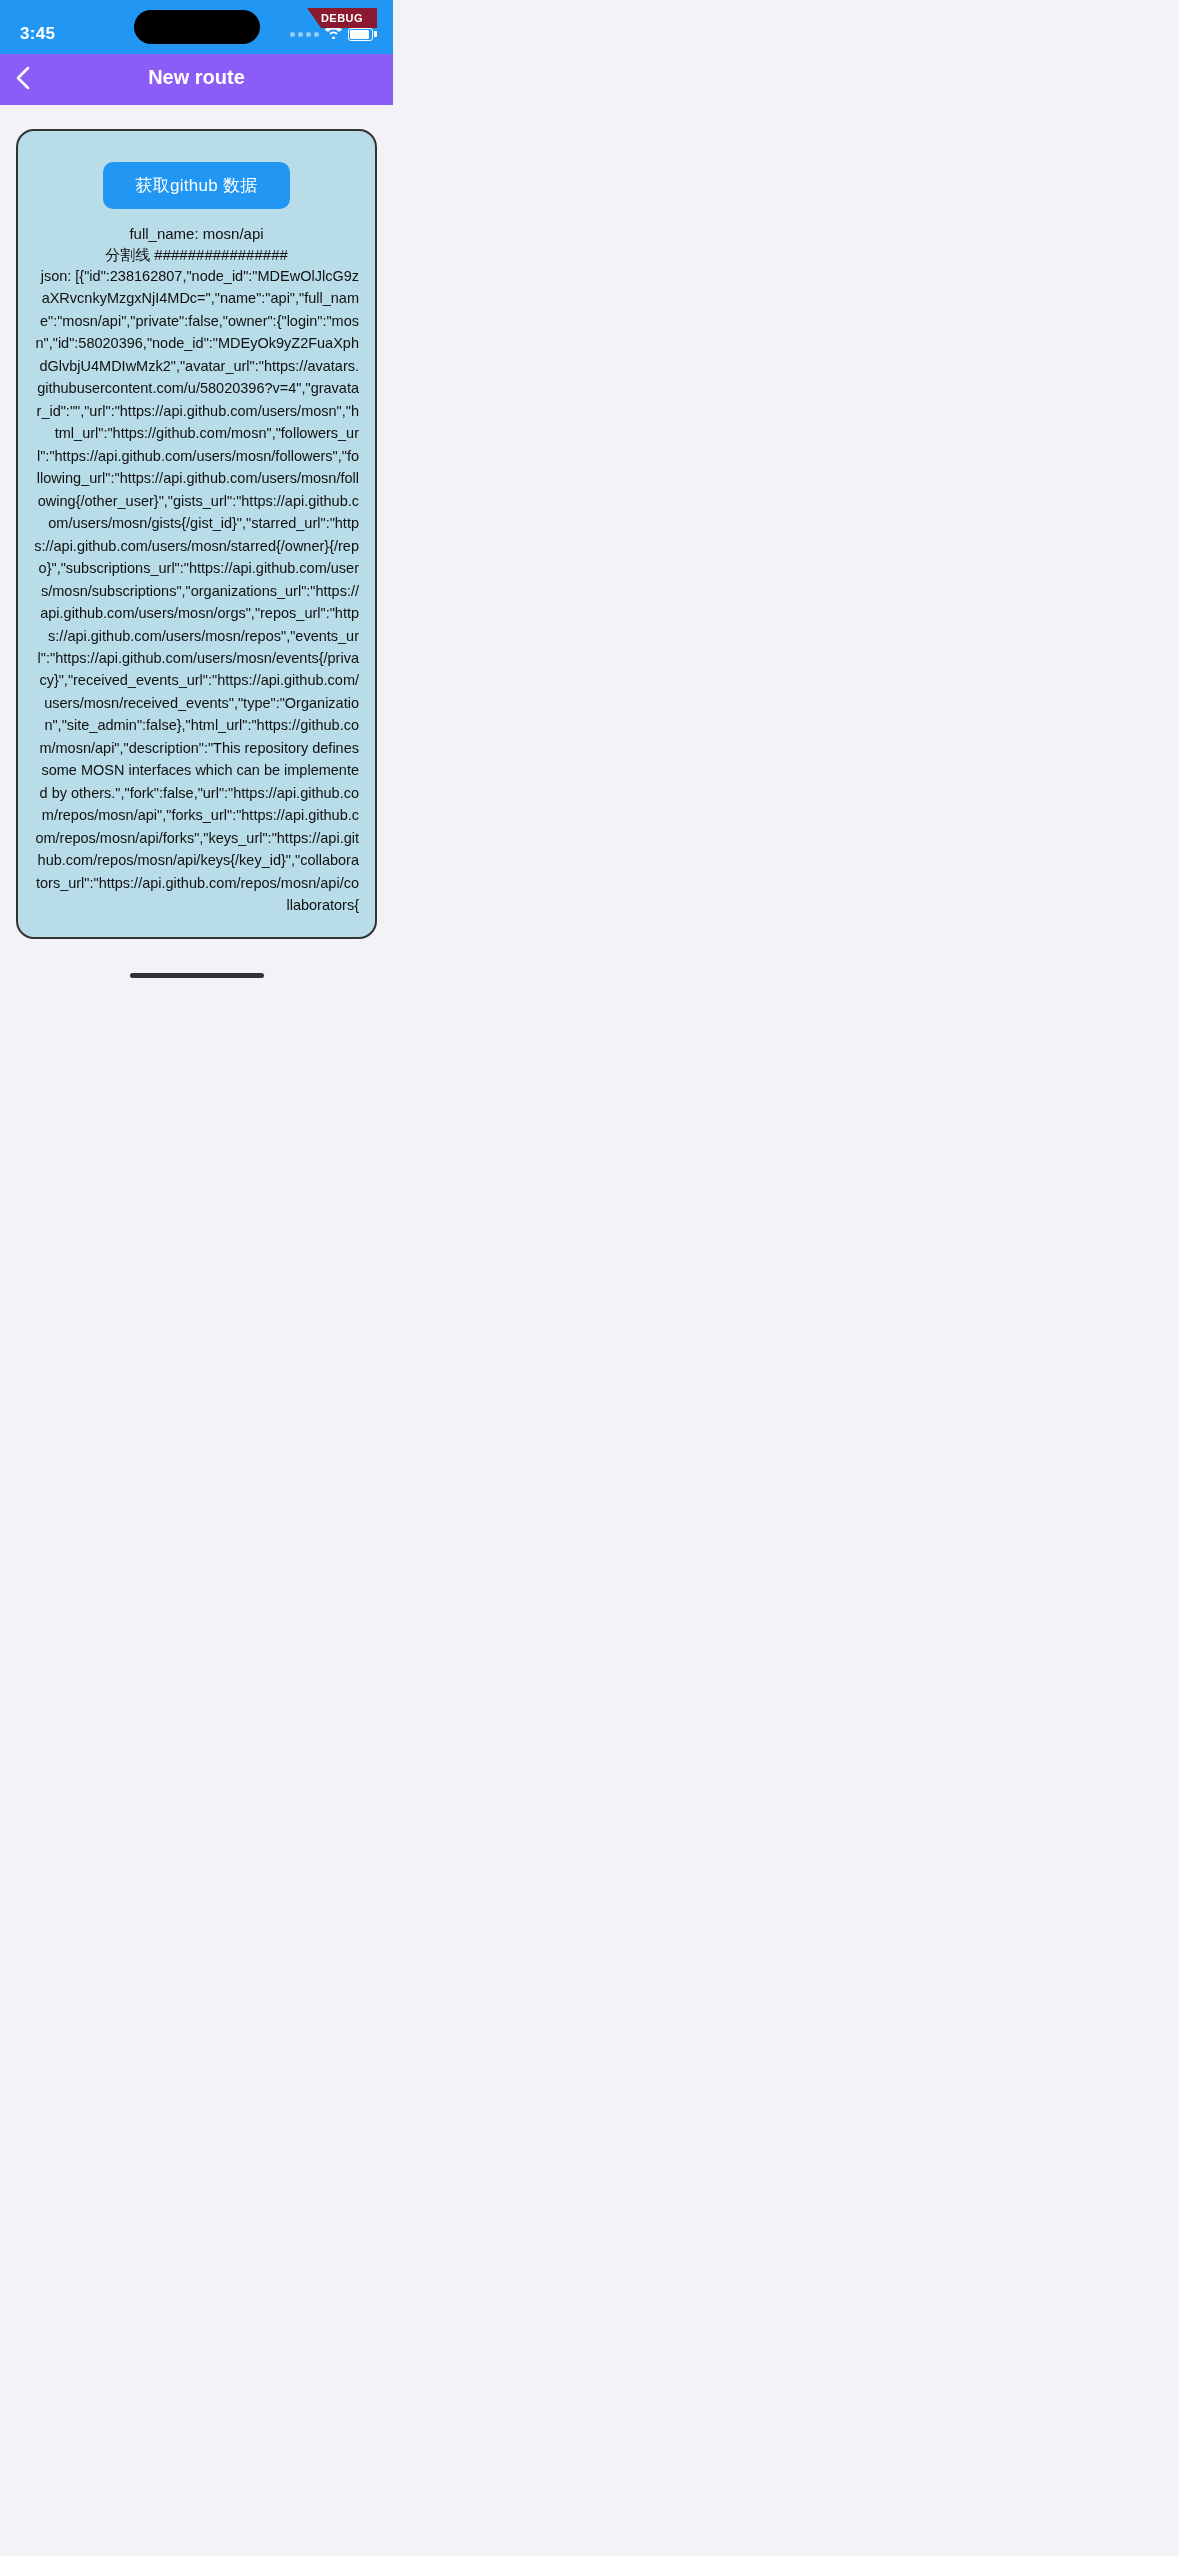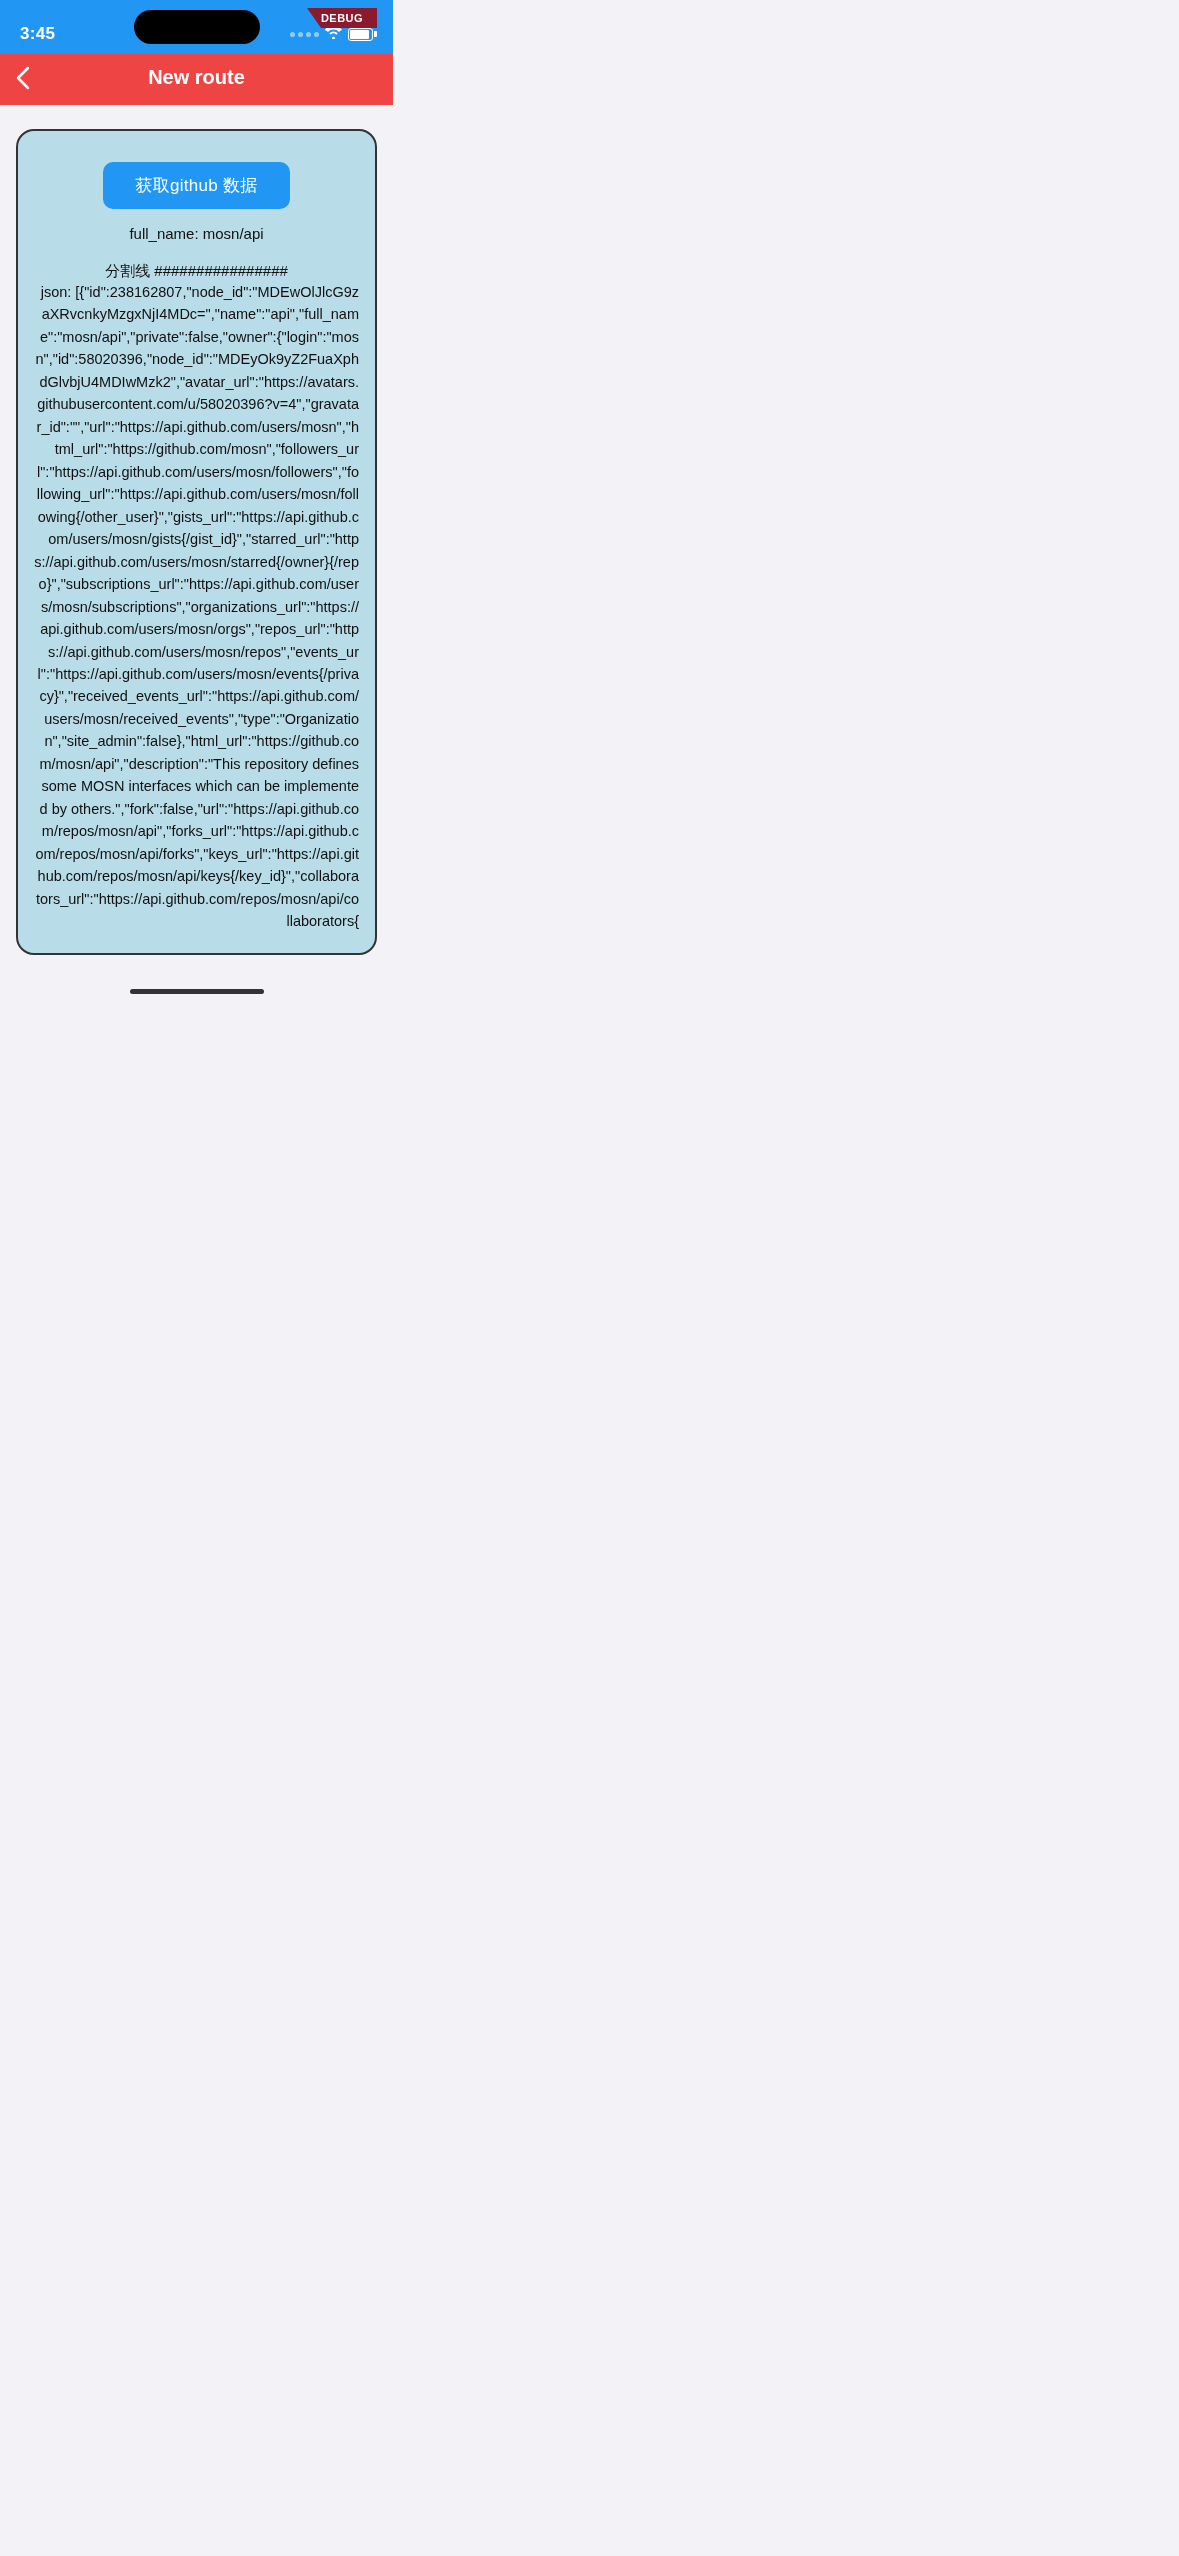--- a/index.html
+++ b/index.html
@@ -114,21 +114,21 @@
       z-index: 10;
       clip-path: polygon(0 0, 100% 0, 100% 100%, 20% 100%);
       width: 70px;
       text-align: center;
       letter-spacing: 0.5px;
       margin-top: 8px;
     }
 
     
     .nav-bar {
-      background: #ef4444;
+      background: #8b5cf6;
       padding: 12px 16px 16px;
       display: flex;
       align-items: center;
       justify-content: center;
       position: relative;
     }
 
     .back-button {
       position: absolute;
       left: 16px;
@@ -172,21 +172,21 @@
       cursor: pointer;
       display: block;
       margin: 11px auto 16px;
       letter-spacing: 0.3px;
     }
 
     .full-name-line {
       text-align: center;
       font-size: 15px;
       color: #111;
-      margin-bottom: 20px;
+      margin-bottom: 4px;
     }
 
     .divider-line {
       text-align: center;
       font-size: 15px;
       color: #111;
     }
 
     .json-content {
       font-size: 14.5px;

